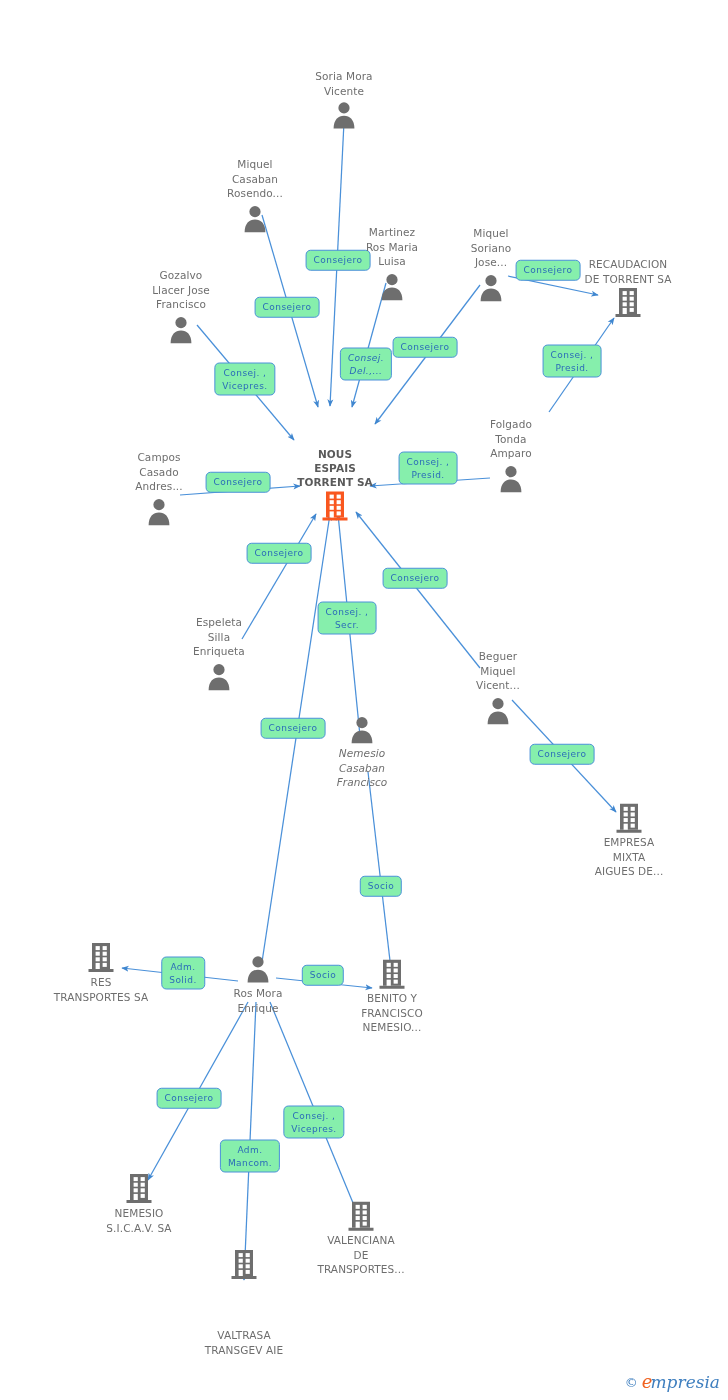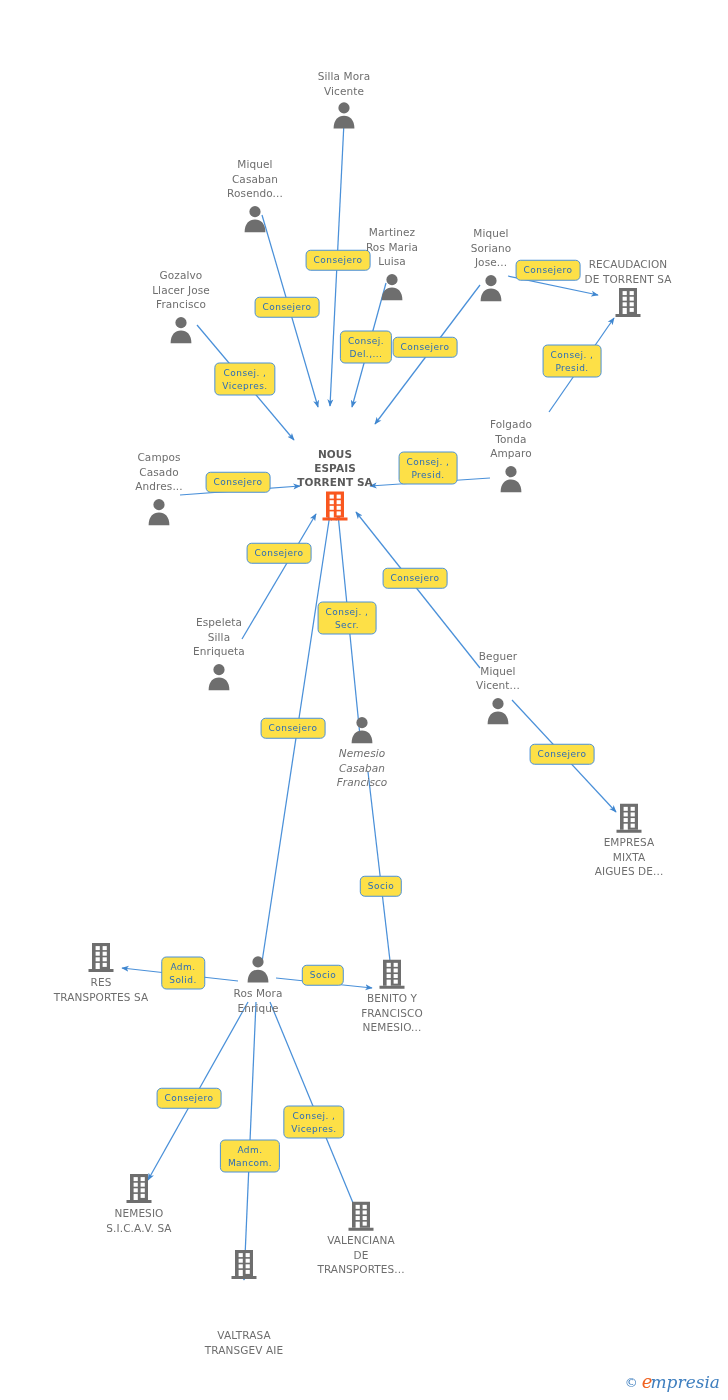--- a/index.html
+++ b/index.html
@@ -44,21 +44,21 @@
   }
   .node-label.center{
     color:#5a5a5a;
     font-weight:bold;
     font-size:10.5px;
     line-height:14px;
   }
   .edge-label{
     position:absolute;
     transform:translate(-50%,-50%);
-    background:#fde047;
+    background:#86efac;
     border:1px solid #4a90d9;
     border-radius:5px;
     color:#2b6cb8;
     font-size:9px;
     line-height:12.5px;
     letter-spacing:.45px;
     padding:3px 7px;
     text-align:center;
     white-space:pre-line;
     box-sizing:border-box;
@@ -120,21 +120,21 @@
         <path d="M238,981 L122,968" marker-end="url(#arrow)"></path>
         <path d="M248,1002 L148,1180" marker-end="url(#arrow)"></path>
         <path d="M256,1002 L244,1280" marker-end="url(#arrow)"></path>
         <path d="M270,1002 L358,1215" marker-end="url(#arrow)"></path>
       </g>
   </svg>
 
   <div id="edge-labels">
       <div class="edge-label" style="left: 338px; top: 260px;">Consejero</div>
       <div class="edge-label" style="left: 287px; top: 307px;">Consejero</div>
-      <div class="edge-label" style="left: 366px; top: 347px;">Consej.
+      <div class="edge-label" style="left: 366px; top: 364px; font-style: italic;">Consej.
 Del.,...</div>
       <div class="edge-label" style="left: 425px; top: 347px;">Consejero</div>
       <div class="edge-label" style="left: 245px; top: 379px;">Consej. ,
 Vicepres.</div>
       <div class="edge-label" style="left: 238px; top: 482px;">Consejero</div>
       <div class="edge-label" style="left: 428px; top: 468px;">Consej. ,
 Presid.</div>
       <div class="edge-label" style="left: 548px; top: 270px;">Consejero</div>
       <div class="edge-label" style="left: 572px; top: 361px;">Consej. ,
 Presid.</div>
@@ -149,21 +149,21 @@
       <div class="edge-label" style="left: 183px; top: 973px;">Adm.
 Solid.</div>
       <div class="edge-label" style="left: 189px; top: 1098px;">Consejero</div>
       <div class="edge-label" style="left: 250px; top: 1156px;">Adm.
 Mancom.</div>
       <div class="edge-label" style="left: 314px; top: 1122px;">Consej. ,
 Vicepres.</div>
     </div>
   <div id="node-layer">
       <div class="node" style="left: 344px; top: 100px;">
-        <div class="node-label">Silla Mora
+        <div class="node-label">Soria Mora
 Vicente</div>
         <div class="icon-wrap">
           <svg width="30" height="30" viewBox="0 0 30 30">
             <circle cx="15" cy="8.4" r="5.6" fill="#6e6e6e"></circle>
             <path d="M4.6 29 C4.6 20.2 9.2 16.2 15 16.2 C20.8 16.2 25.4 20.2 25.4 29 Z" fill="#6e6e6e"></path>
           </svg>
         </div>
       </div>
       <div class="node" style="left: 255px; top: 196px;">
         <div class="node-label">Miquel

